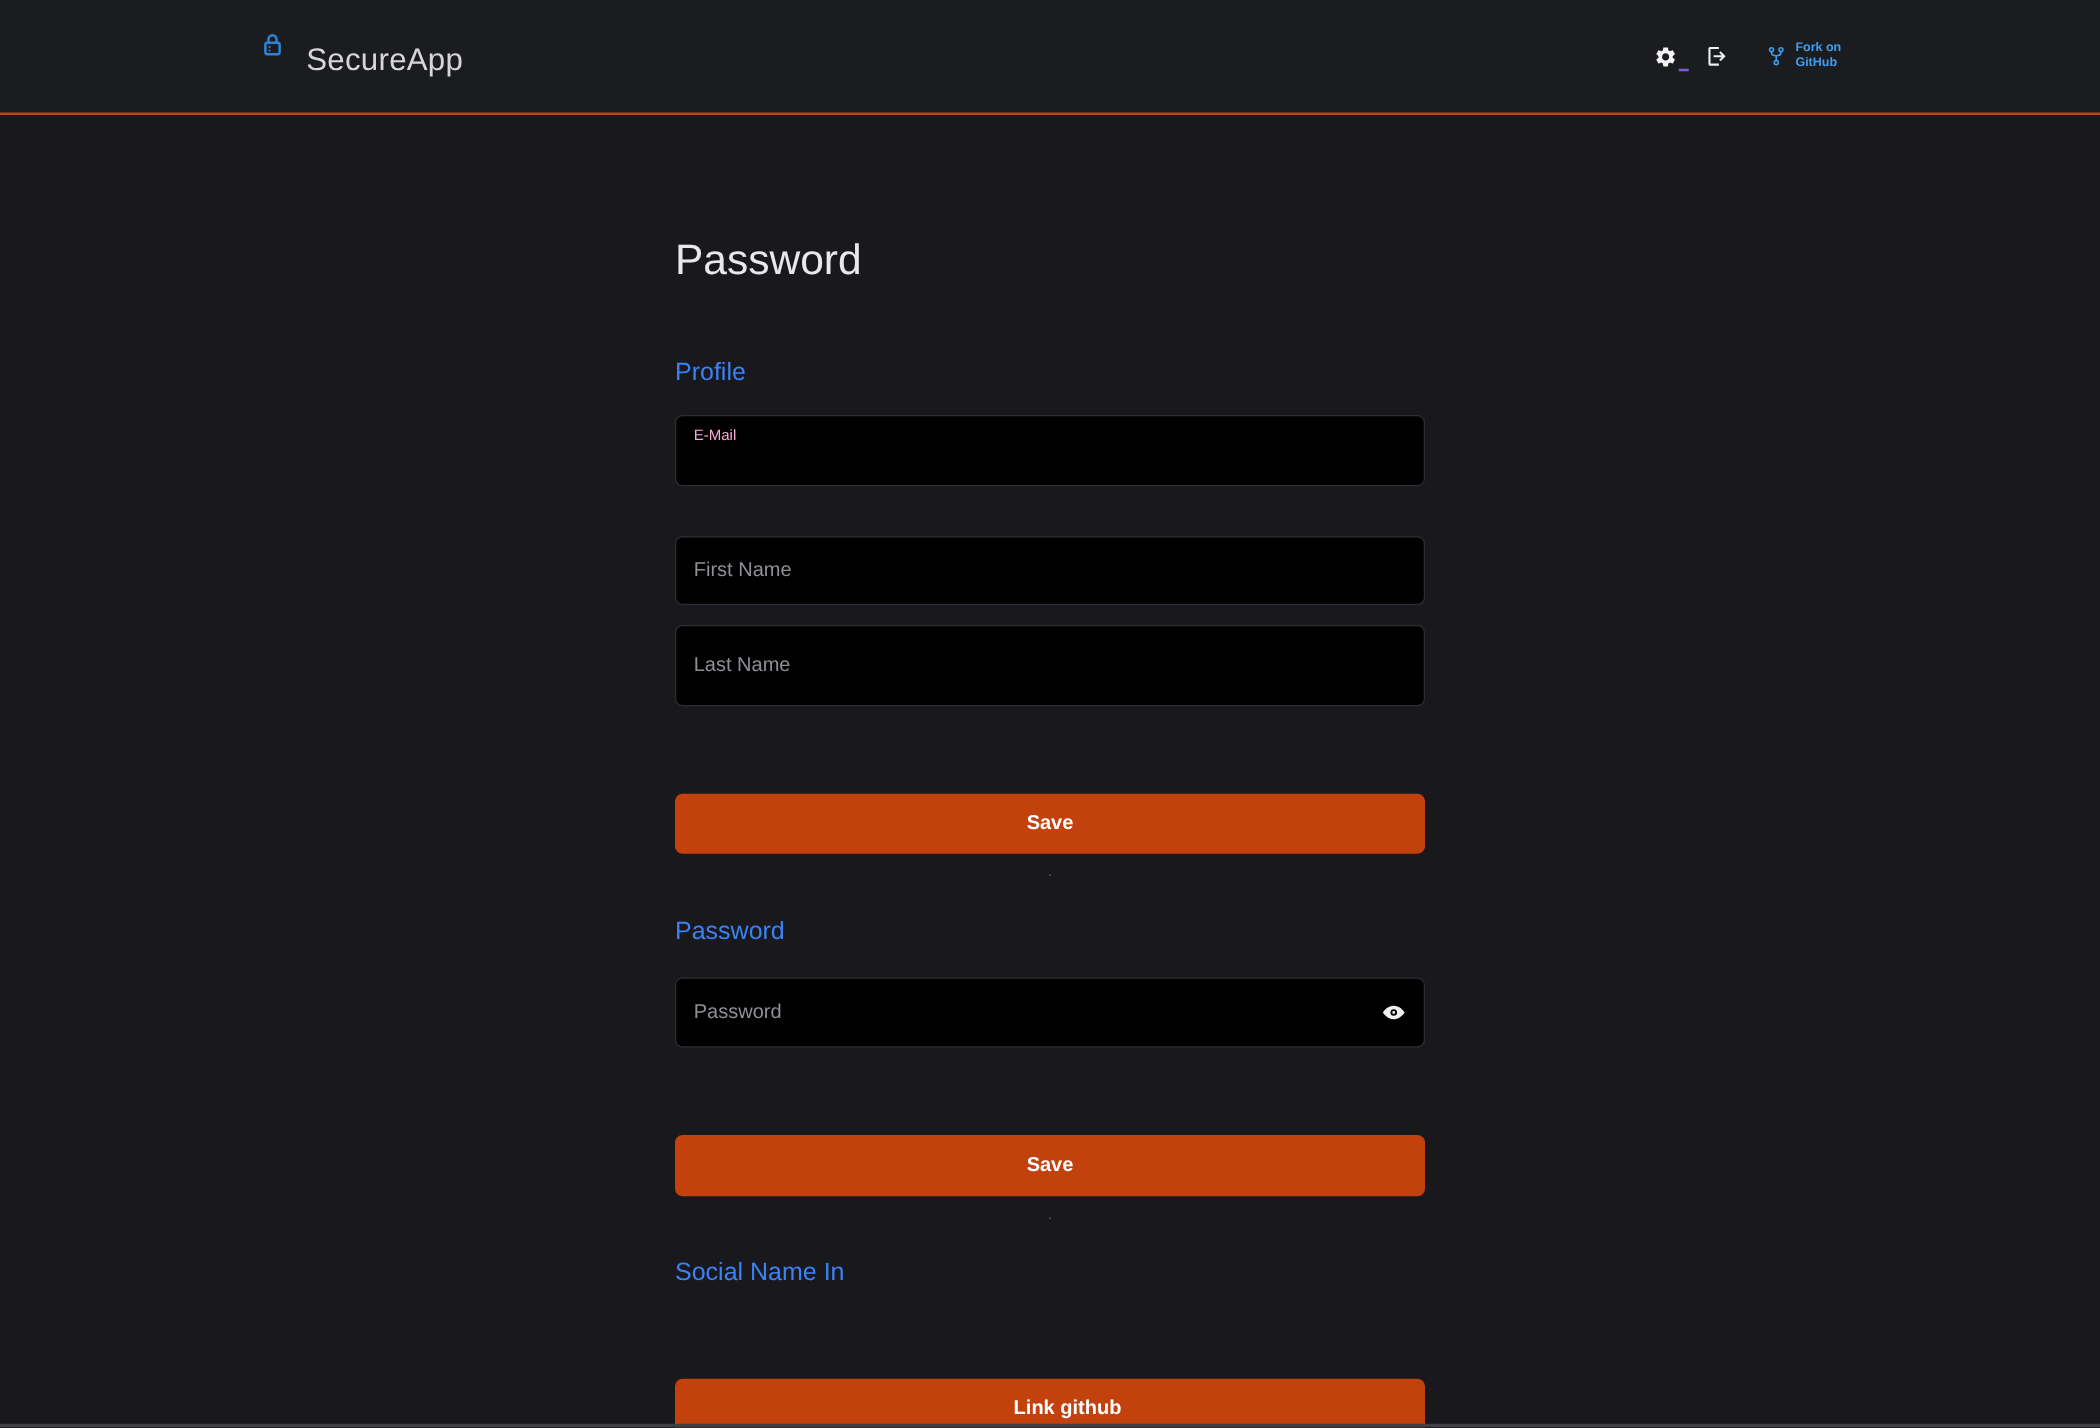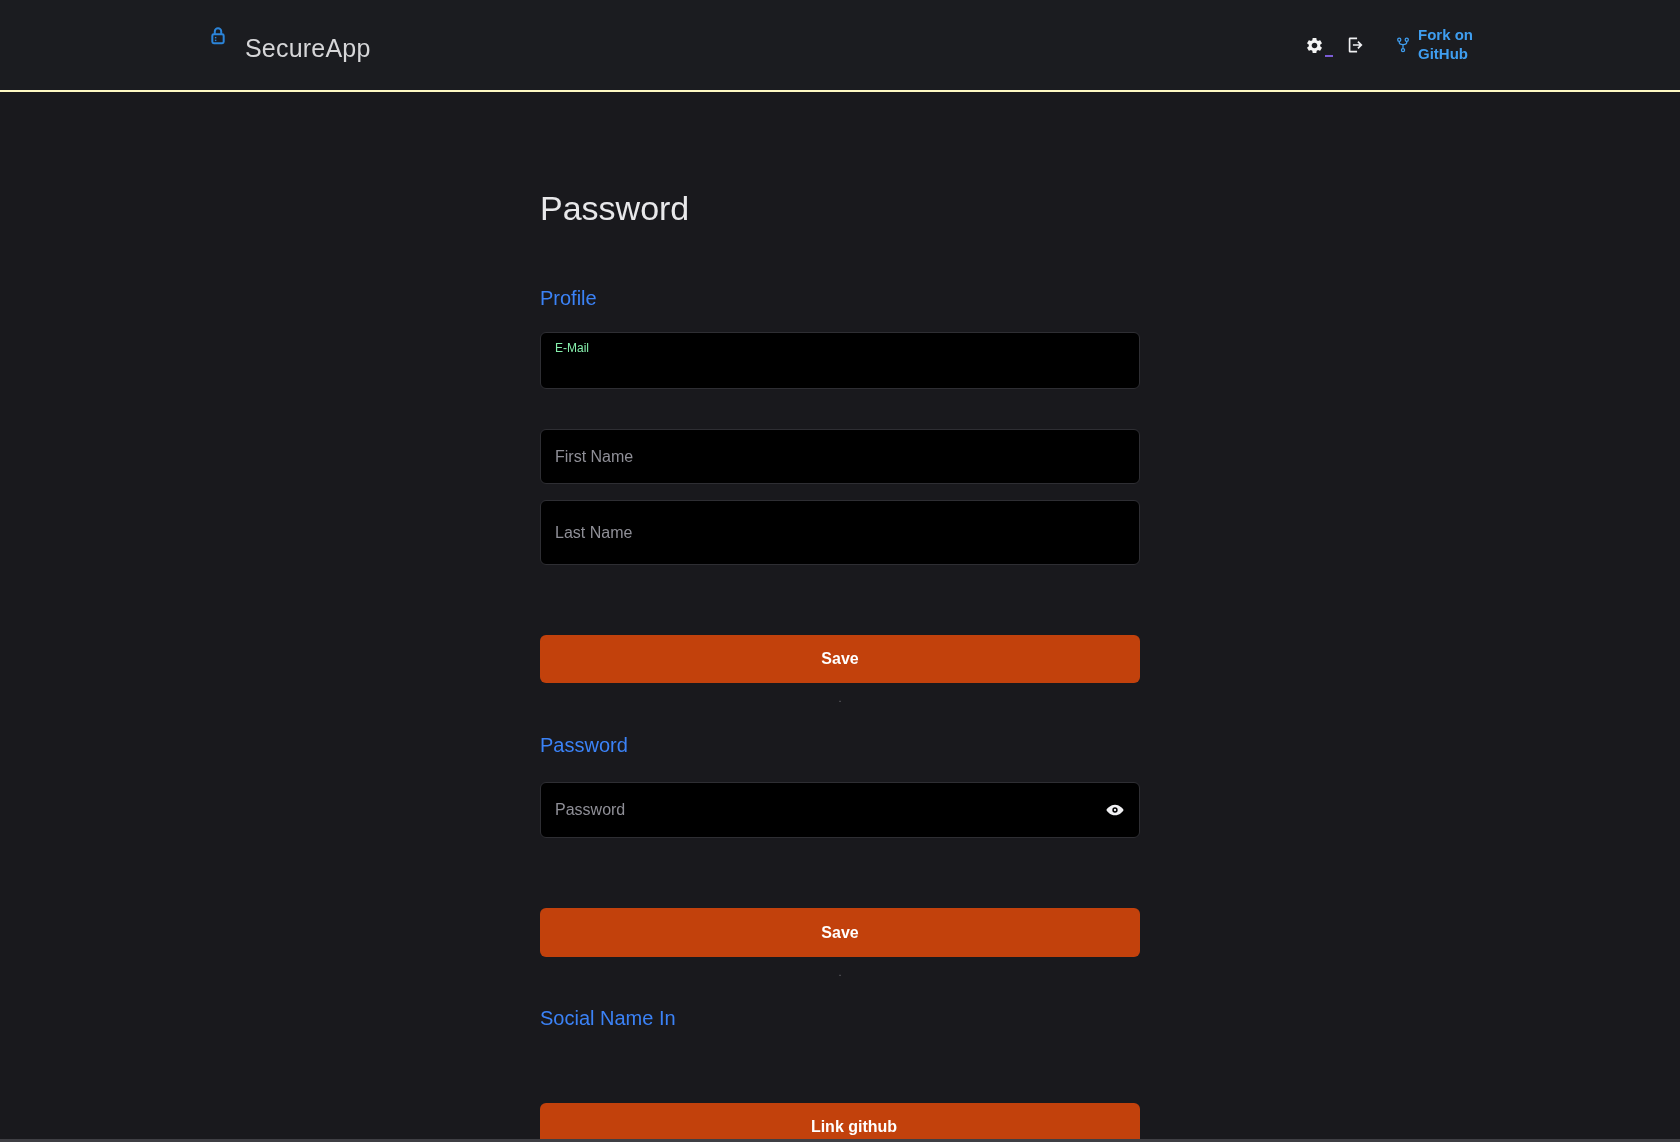--- a/index.html
+++ b/index.html
@@ -15,21 +15,21 @@
     height: 1142px;
     background: #19191d;
     overflow: hidden;
     margin: 0 auto;
   }
 
   
   .header {
     height: 92px;
     background: #1b1c20;
-    border-bottom: 2px solid #fef9c3;
+    border-bottom: 2px solid #c2410c;
   }
   .header-inner {
     width: 1266px;
     height: 100%;
     margin: 0 auto;
     display: flex;
     align-items: center;
     justify-content: space-between;
   }
   .brand {
@@ -71,21 +71,21 @@
   }
   .fork-link {
     display: flex;
     align-items: center;
     gap: 6px;
     text-decoration: none;
     color: #3f9ef0;
     margin-left: 10px;
   }
   .fork-text {
-    font-size: 15px;
+    font-size: 10px;
     font-weight: 700;
     line-height: 1.25;
     color: #3f9ef0;
   }
 
   
   .main {
     width: 600px;
     margin: 0 auto;
     padding-top: 96px;
@@ -124,21 +124,21 @@
   .field-box input::placeholder { color: #8f8f97; opacity: 1; }
 
   .email-box {
     margin-top: 21px;
     height: 57px;
     padding: 8px 14px 10px 14px;
   }
   .email-label {
     display: block;
     font-size: 12px;
-    color: #86efac;
+    color: #f9a8d4;
     line-height: 1.3;
   }
   .email-box input {
     font-weight: 600;
     margin-top: 1px;
   }
 
   .plain-box {
     display: flex;
     align-items: center;

